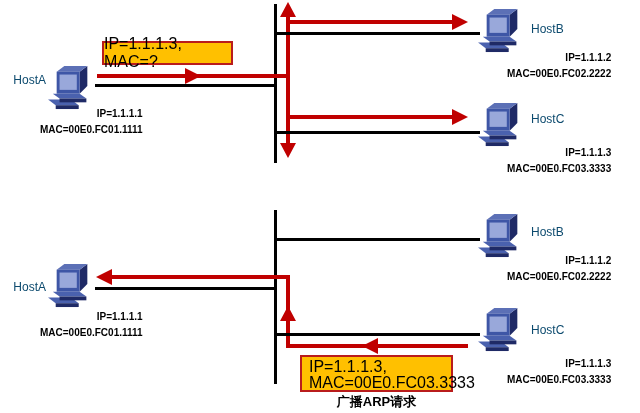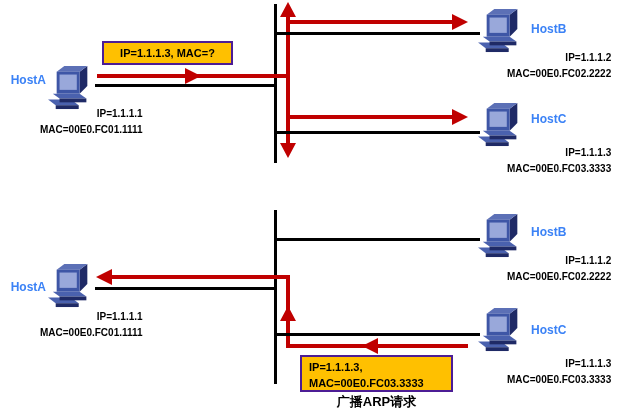--- a/index.html
+++ b/index.html
@@ -16,25 +16,25 @@
   body{background:#fff;font-family:"Liberation Sans", sans-serif;}
   .stage{position:relative;width:640px;height:413px;background:#fff;overflow:hidden;}
   .line{position:absolute;}
   .black-line{background:var(--black);}
   .red-line{background:var(--red);}
   .arr{position:absolute;width:0;height:0;}
   .arr-right{border-top:8px solid transparent;border-bottom:8px solid transparent;border-left:16px solid var(--red);}
   .arr-left{border-top:8px solid transparent;border-bottom:8px solid transparent;border-right:16px solid var(--red);}
   .arr-up{border-left:8px solid transparent;border-right:8px solid transparent;border-bottom:15px solid var(--red);}
   .arr-down{border-left:8px solid transparent;border-right:8px solid transparent;border-top:15px solid var(--red);}
-  .lbl{position:absolute;font-weight:bold;color:#3b82f6;font-size:12px;white-space:nowrap;}
+  .lbl{position:absolute;font-weight:normal;color:#0c4a6e;font-size:12px;white-space:nowrap;}
   .title{position:absolute;font-weight:bold;color:#000;font-size:13px;text-align:center;white-space:nowrap;}
   .ipmac{position:absolute;font-weight:bold;color:#000;font-size:10px;line-height:15.5px;white-space:nowrap;text-align:right;}
   .ipmac span{display:block;}
-  .callout{position:absolute;background:var(--yellow);border:2px solid #4c1d95;font-weight:bold;color:#000;font-size:11px;}
+  .callout{position:absolute;background:var(--yellow);border:2px solid #b91c1c;font-weight:normal;color:#000;font-size:16px;}
   .callout-center{display:flex;align-items:center;justify-content:center;}
   .callout-lines{padding:2px 0 0 7px;line-height:16px;}
   .callout-lines span{display:block;white-space:nowrap;}
   .pc-icon{position:absolute;}
   .pcf{fill:var(--pc-front);} .pcs{fill:var(--pc-screen);} .pcd{fill:var(--pc-dark);}
   .pct{fill:var(--pc-top);} .pcb{fill:var(--pc-base);}
 </style>
 </head>
 <body>
 

